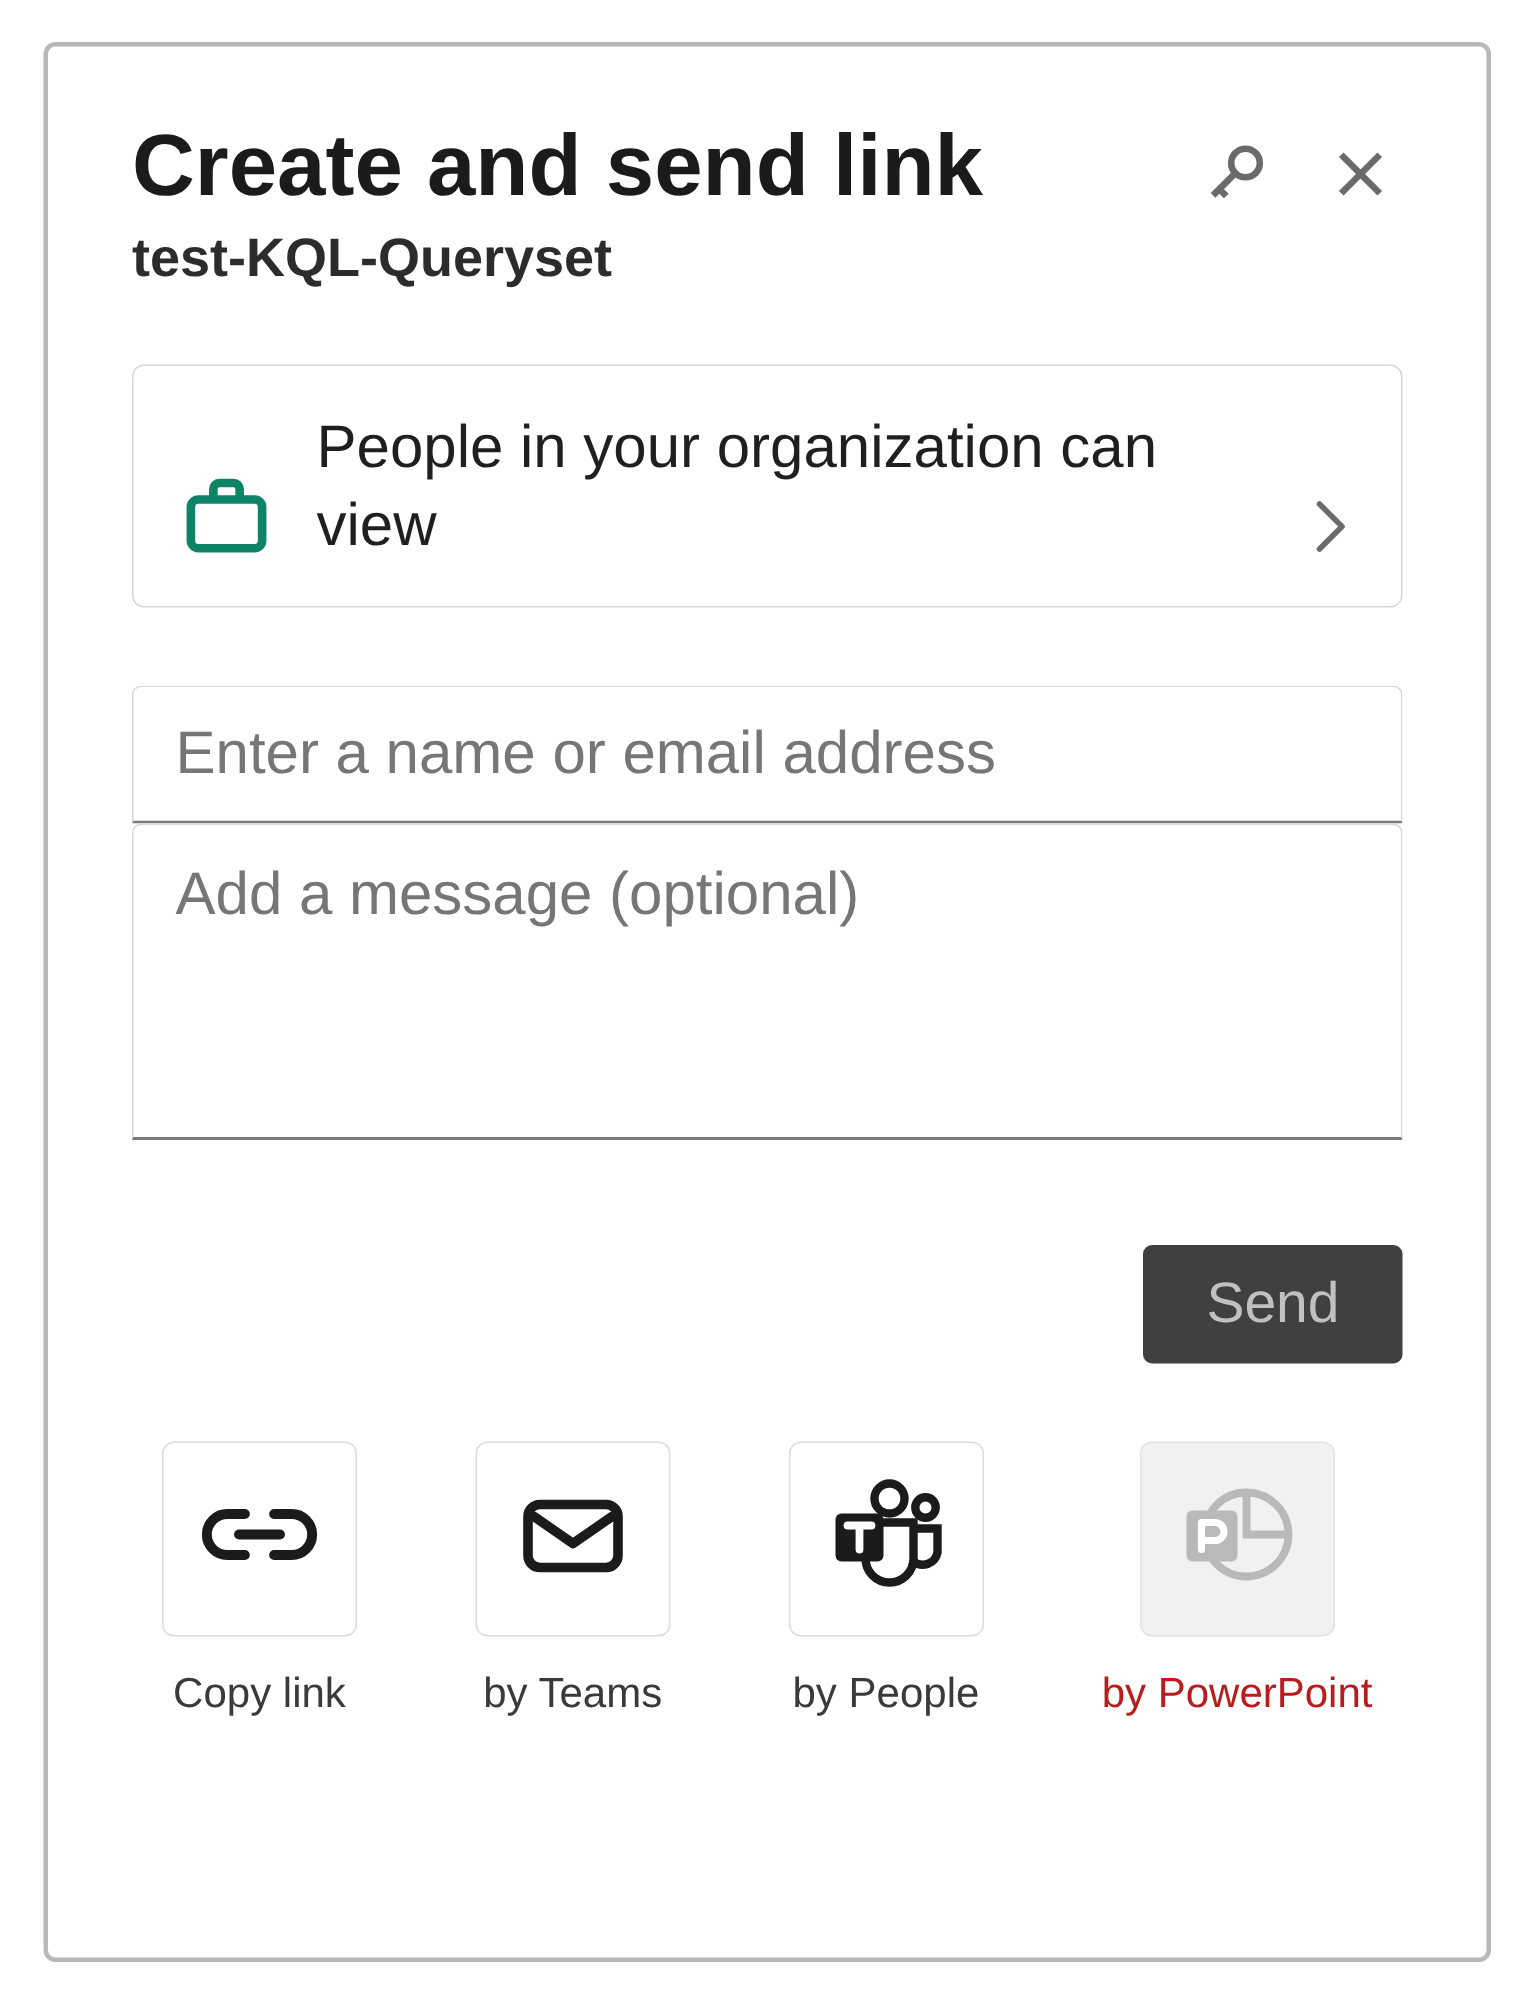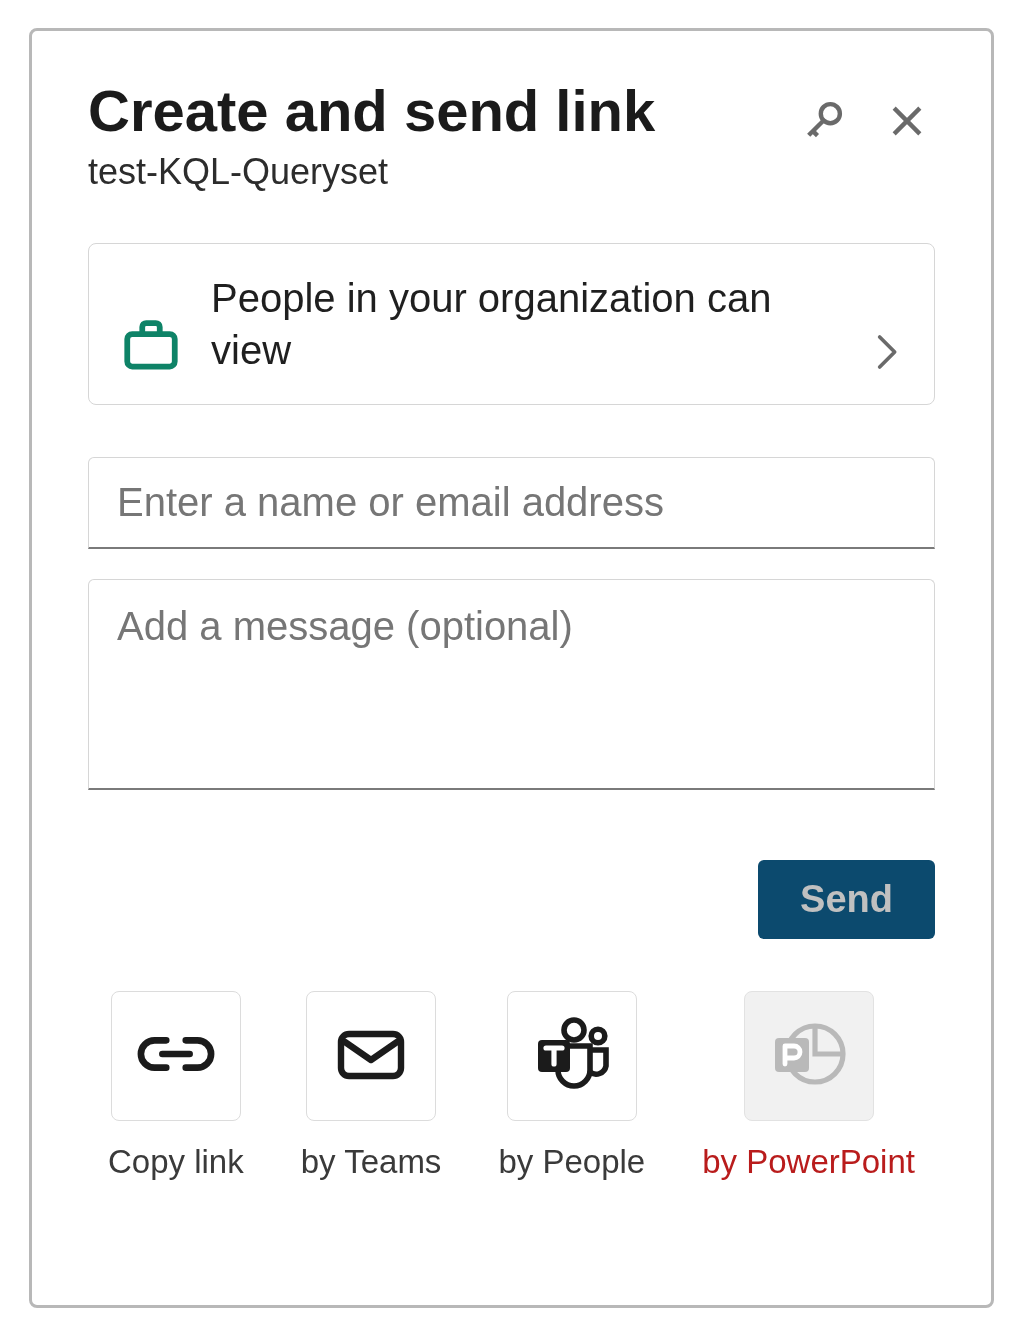--- a/index.html
+++ b/index.html
@@ -24,21 +24,21 @@
       border: 3px solid #b8b8b8;
       border-radius: 8px;
       background: #fff;
       padding: 48px 56px 40px 56px;
       display: flex;
       flex-direction: column;
     }
 
     .header-row {
       display: flex;
-      align-items: flex-end;
+      align-items: center;
       justify-content: space-between;
       margin-bottom: 8px;
     }
 
     .dialog-title {
       font-size: 58px;
       font-weight: 700;
       color: #1b1b1b;
       line-height: 1.1;
     }
@@ -65,21 +65,21 @@
     .icon-btn svg {
       width: 44px;
       height: 44px;
       stroke: #6a6a6a;
       fill: none;
       stroke-width: 2.4;
     }
 
     .subtitle {
       font-size: 36px;
-      font-weight: 400;
+      font-weight: 700;
       color: #2c2c2c;
       margin-bottom: 50px;
     }
 
     .permission-row {
       border: 1.5px solid #d6d6d6;
       border-radius: 8px;
       padding: 28px 32px 28px 32px;
       display: flex;
       align-items: flex-end;
@@ -106,21 +106,20 @@
 
     .name-input {
       width: 100%;
       border: 1.5px solid #d6d6d6;
       border-bottom: 2.5px solid #7a7a7a;
       border-radius: 6px 6px 0 0;
       padding: 22px 28px;
       font-size: 40px;
       font-family: inherit;
       color: #a21caf;
-      margin-bottom: 30px;
       outline: none;
     }
 
     .name-input::placeholder {
       color: #767676;
     }
 
     .message-input {
       width: 100%;
       border: 1.5px solid #d6d6d6;
@@ -139,26 +138,26 @@
       color: #767676;
     }
 
     .send-row {
       display: flex;
       justify-content: flex-end;
       margin-top: 70px;
     }
 
     .send-btn {
-      background: #0c4a6e;
+      background: #404040;
       border: none;
       border-radius: 6px;
       padding: 18px 42px;
       font-size: 38px;
-      font-weight: 700;
+      font-weight: 400;
       font-family: inherit;
       color: #c0c0c0;
       cursor: default;
     }
 
     .share-options {
       display: flex;
       justify-content: space-between;
       margin-top: 52px;
       padding: 0 20px;
@@ -182,21 +181,21 @@
       justify-content: center;
       background: #fff;
     }
 
     .share-icon-box.disabled {
       background: #f1f1f1;
       border-color: #e2e2e2;
     }
 
     .share-label {
-      font-size: 33px;
+      font-size: 28px;
       color: #3a3a3a;
     }
 
     .share-label.disabled {
       color: #b91c1c;
     }
   </style>
 </head>
 <body>
 

